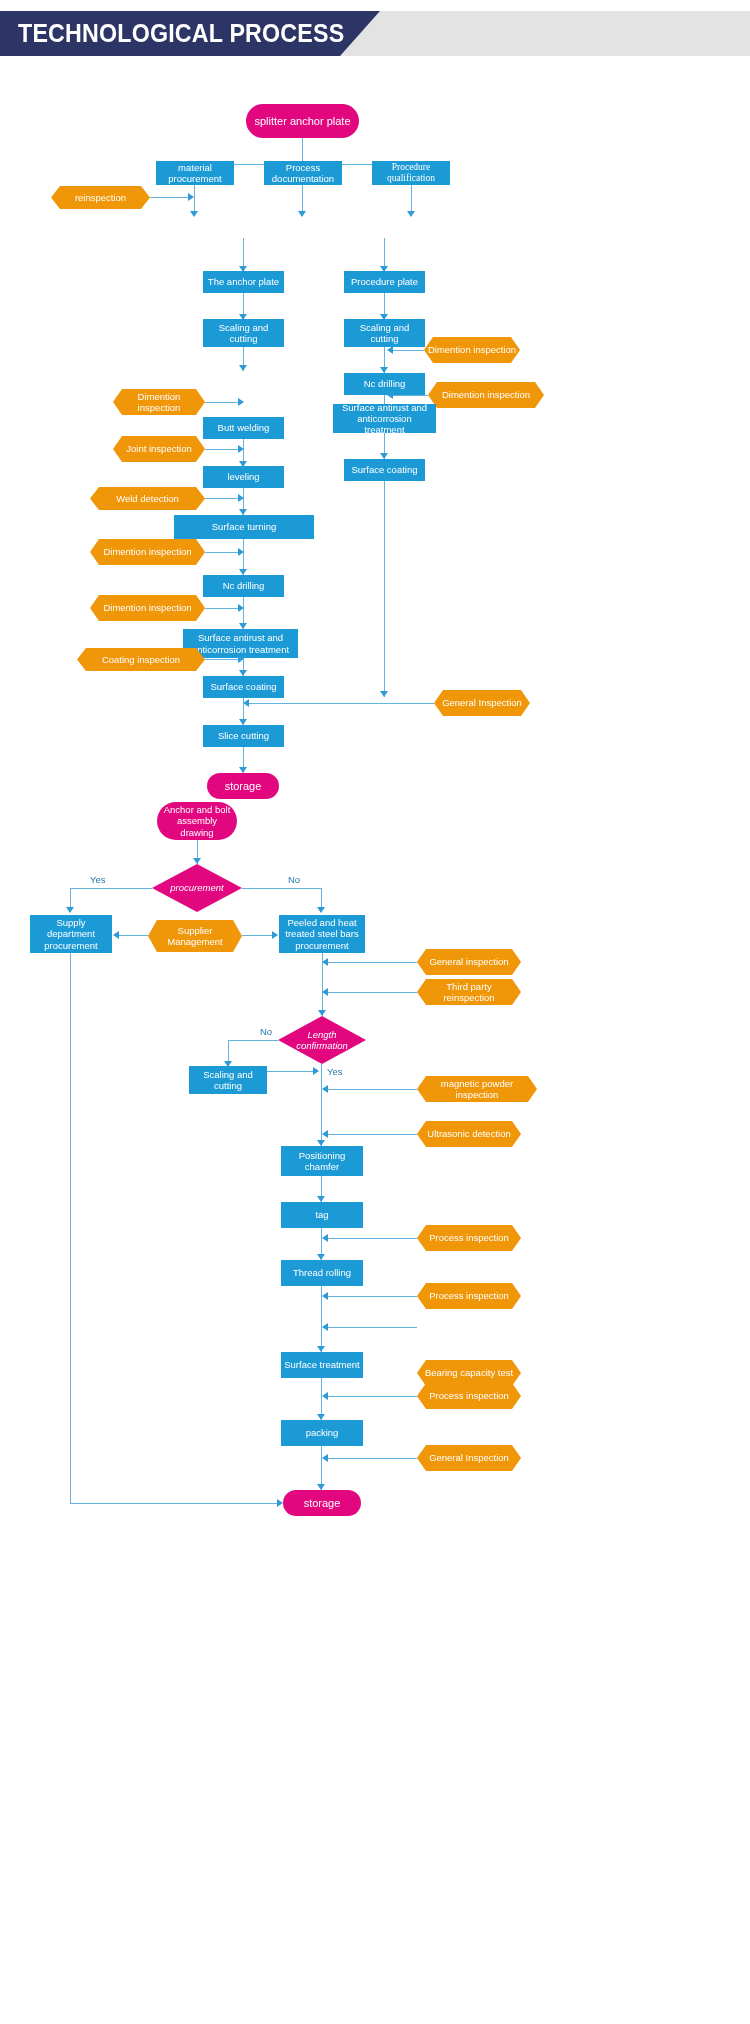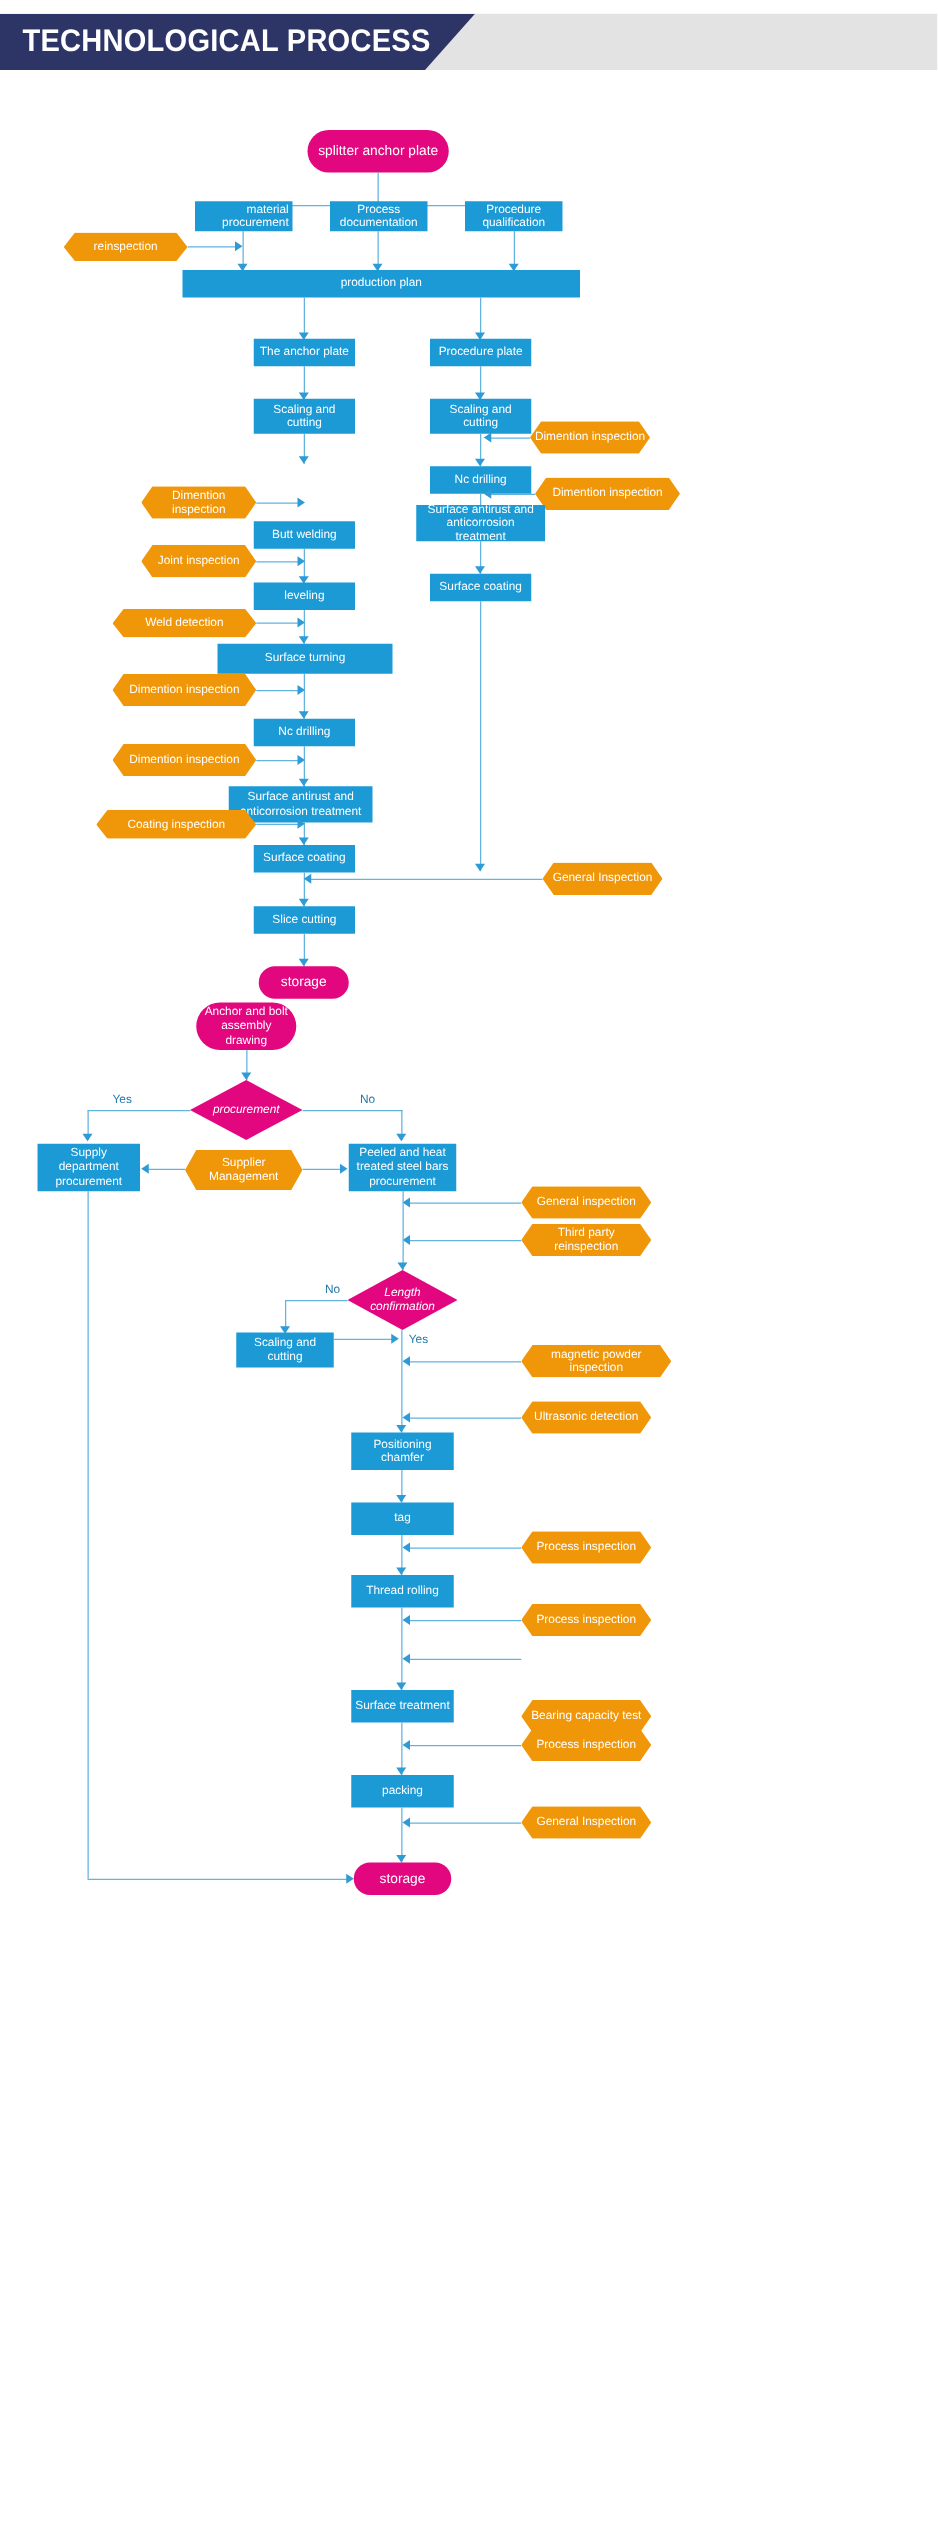--- a/index.html
+++ b/index.html
@@ -57,36 +57,35 @@
 
   <div class="ln lnv" style="left:302px;top:82px;height:26px;"></div>
   <div class="ln lnh" style="left:194px;top:108px;width:217px;"></div>
   <div class="ln lnv" style="left:194px;top:108px;height:12px;"></div>
   <div class="ln lnv" style="left:302px;top:108px;height:12px;"></div>
   <div class="ln lnv" style="left:411px;top:108px;height:12px;"></div>
   <div class="ar ar-d" style="left:190px;top:118px;"></div>
   <div class="ar ar-d" style="left:298px;top:118px;"></div>
   <div class="ar ar-d" style="left:407px;top:118px;"></div>
 
-  <div class="node proc" style="left:156px;top:105px;width:78px;height:24px;text-align:right;">material procurement</div>
+  <div class="node proc" style="left:156px;top:105px;width:78px;height:24px;">material procurement</div>
   <div class="node proc" style="left:264px;top:105px;width:78px;height:24px;">Process documentation</div>
-  <div class="node proc" style="left:372px;top:105px;width:78px;height:24px;">Procedure qualification</div>
+  <div class="node proc" style="left:372px;top:105px;width:78px;height:24px;font-family:Liberation Serif, serif;">Procedure qualification</div>
 
   <div class="node insp" style="left:51px;top:130px;width:99px;height:23px;">reinspection</div>
   <div class="ln lnh" style="left:150px;top:141px;width:40px;"></div>
   <div class="ar ar-r" style="left:188px;top:137px;"></div>
 
   <div class="ln lnv" style="left:194px;top:129px;height:31px;"></div>
   <div class="ln lnv" style="left:302px;top:129px;height:31px;"></div>
   <div class="ln lnv" style="left:411px;top:129px;height:31px;"></div>
   <div class="ar ar-d" style="left:190px;top:155px;"></div>
   <div class="ar ar-d" style="left:298px;top:155px;"></div>
   <div class="ar ar-d" style="left:407px;top:155px;"></div>
 
-  <div class="node proc" style="left:146px;top:160px;width:318px;height:22px;">production plan</div>
 
   <div class="ln lnv" style="left:243px;top:182px;height:33px;"></div>
   <div class="ln lnv" style="left:384px;top:182px;height:33px;"></div>
   <div class="ar ar-d" style="left:239px;top:210px;"></div>
   <div class="ar ar-d" style="left:380px;top:210px;"></div>
 
   <div class="node proc" style="left:203px;top:215px;width:81px;height:22px;">The anchor plate</div>
   <div class="node proc" style="left:344px;top:215px;width:81px;height:22px;">Procedure plate</div>
 
   <div class="ln lnv" style="left:243px;top:237px;height:27px;"></div>

